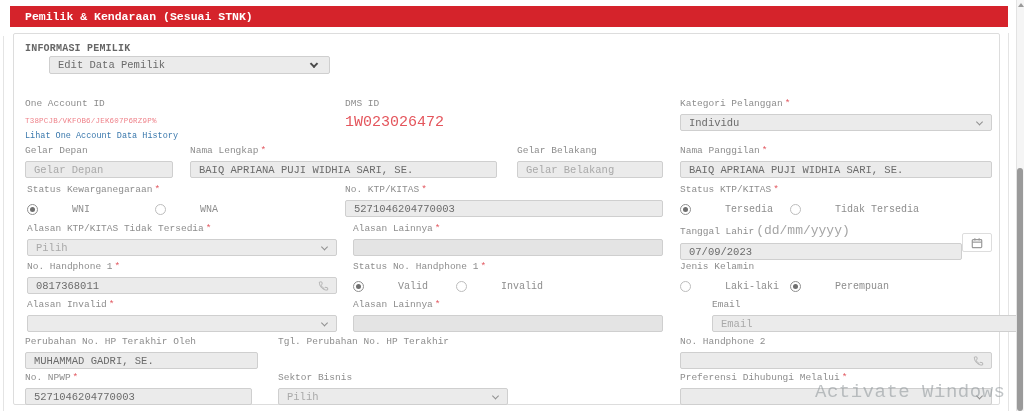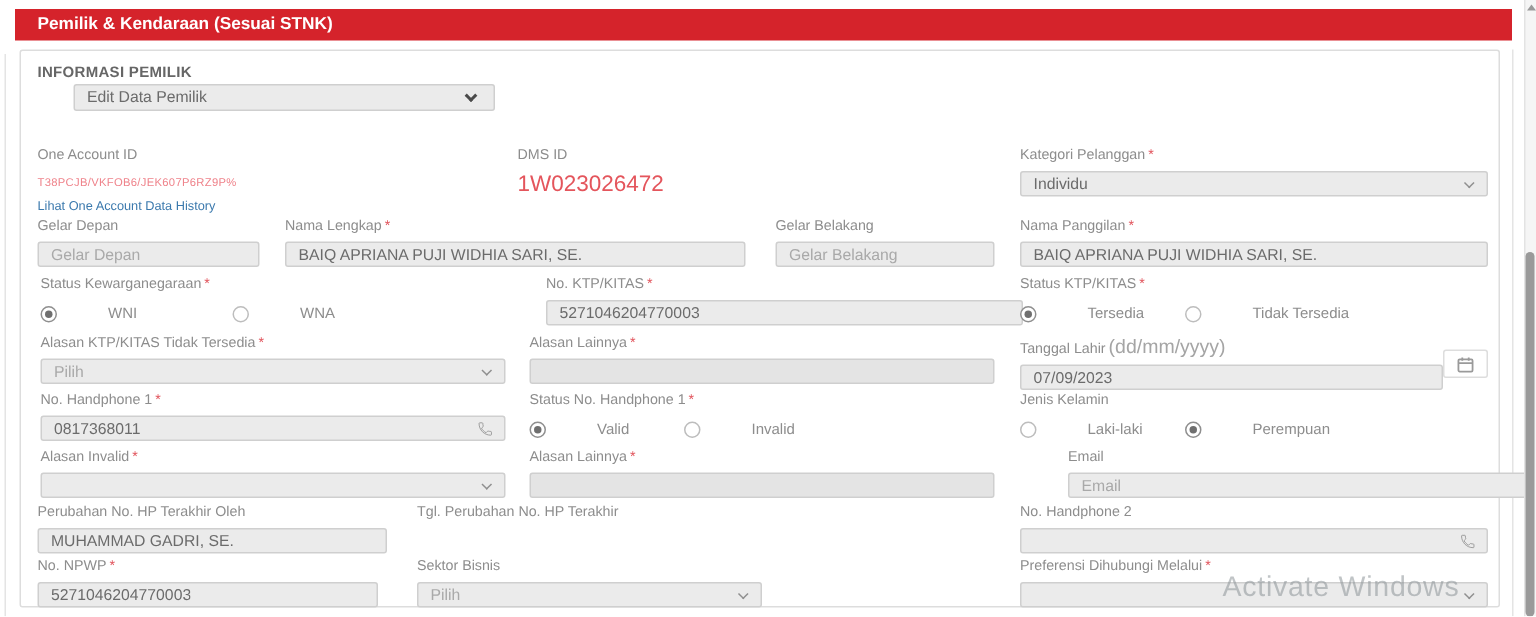--- a/index.html
+++ b/index.html
@@ -2,21 +2,21 @@
 <html style="--red: #d5232b; --val-red: #e4555c; --code-red: #ef838b; --link: #3b79ad;"><head>
 <meta charset="utf-8">
 <style>
   :root{
     --red:#d5232b; --val-red:#e4555c; --code-red:#ef838b; --link:#3b79ad;
     --label:#8d8d8d; --inputbg:#ebebeb; --inputbd:#cfcfcf; --inputtx:#6b6b6b;
   }
   *{box-sizing:border-box; margin:0; padding:0;}
   html,body{width:1024px;height:411px;overflow:hidden;background:#fff;
     font-family:"Liberation Sans", sans-serif;}
-  #screen{position:relative;width:1024px;height:411px;background:#fff;overflow:hidden;}
+  #screen{position:relative;width:1024px;height:411px;background:#fff;overflow:hidden;font-family:Liberation Mono, monospace;}
 
   .redbar{position:absolute;left:10px;top:6px;width:998px;height:21px;background:var(--red);
     color:#fff;font-size:11.5px;font-weight:bold;line-height:21px;padding-left:15px;}
 
   .sideline{position:absolute;width:1px;background:#e4e4e4;}
   .card{position:absolute;left:13px;top:33px;width:987px;height:372px;background:#fff;
     border:1px solid #ddd;border-radius:2px;}
 
   .section-label{position:absolute;left:25px;top:43px;font-size:10px;font-weight:bold;
     color:#666;letter-spacing:.2px;}
@@ -134,21 +134,21 @@
       <span class="ropt sel" style="width:128px;">
           <i class="rb"></i>
           <em style="font-style:normal">WNI</em>
         </span>
       <span class="ropt">
           <i class="rb"></i>
           <em style="font-style:normal">WNA</em>
         </span>
     </div>
   </div>
-  <div class="fg" style="left:364px;top:184px;width:318px;">
+  <div class="fg" style="left:345px;top:184px;width:318px;">
     <span class="lbl"><span>No. KTP/KITAS</span><span class="req">*</span></span>
     <div class="box">
         <span class="val">5271046204770003</span>
       </div>
   </div>
   <div class="fg" style="left:680px;top:184px;">
     <span class="lbl"><span>Status KTP/KITAS</span><span class="req">*</span></span>
     <div class="radios">
       <span class="ropt sel" style="width:110px;">
           <i class="rb"></i>

